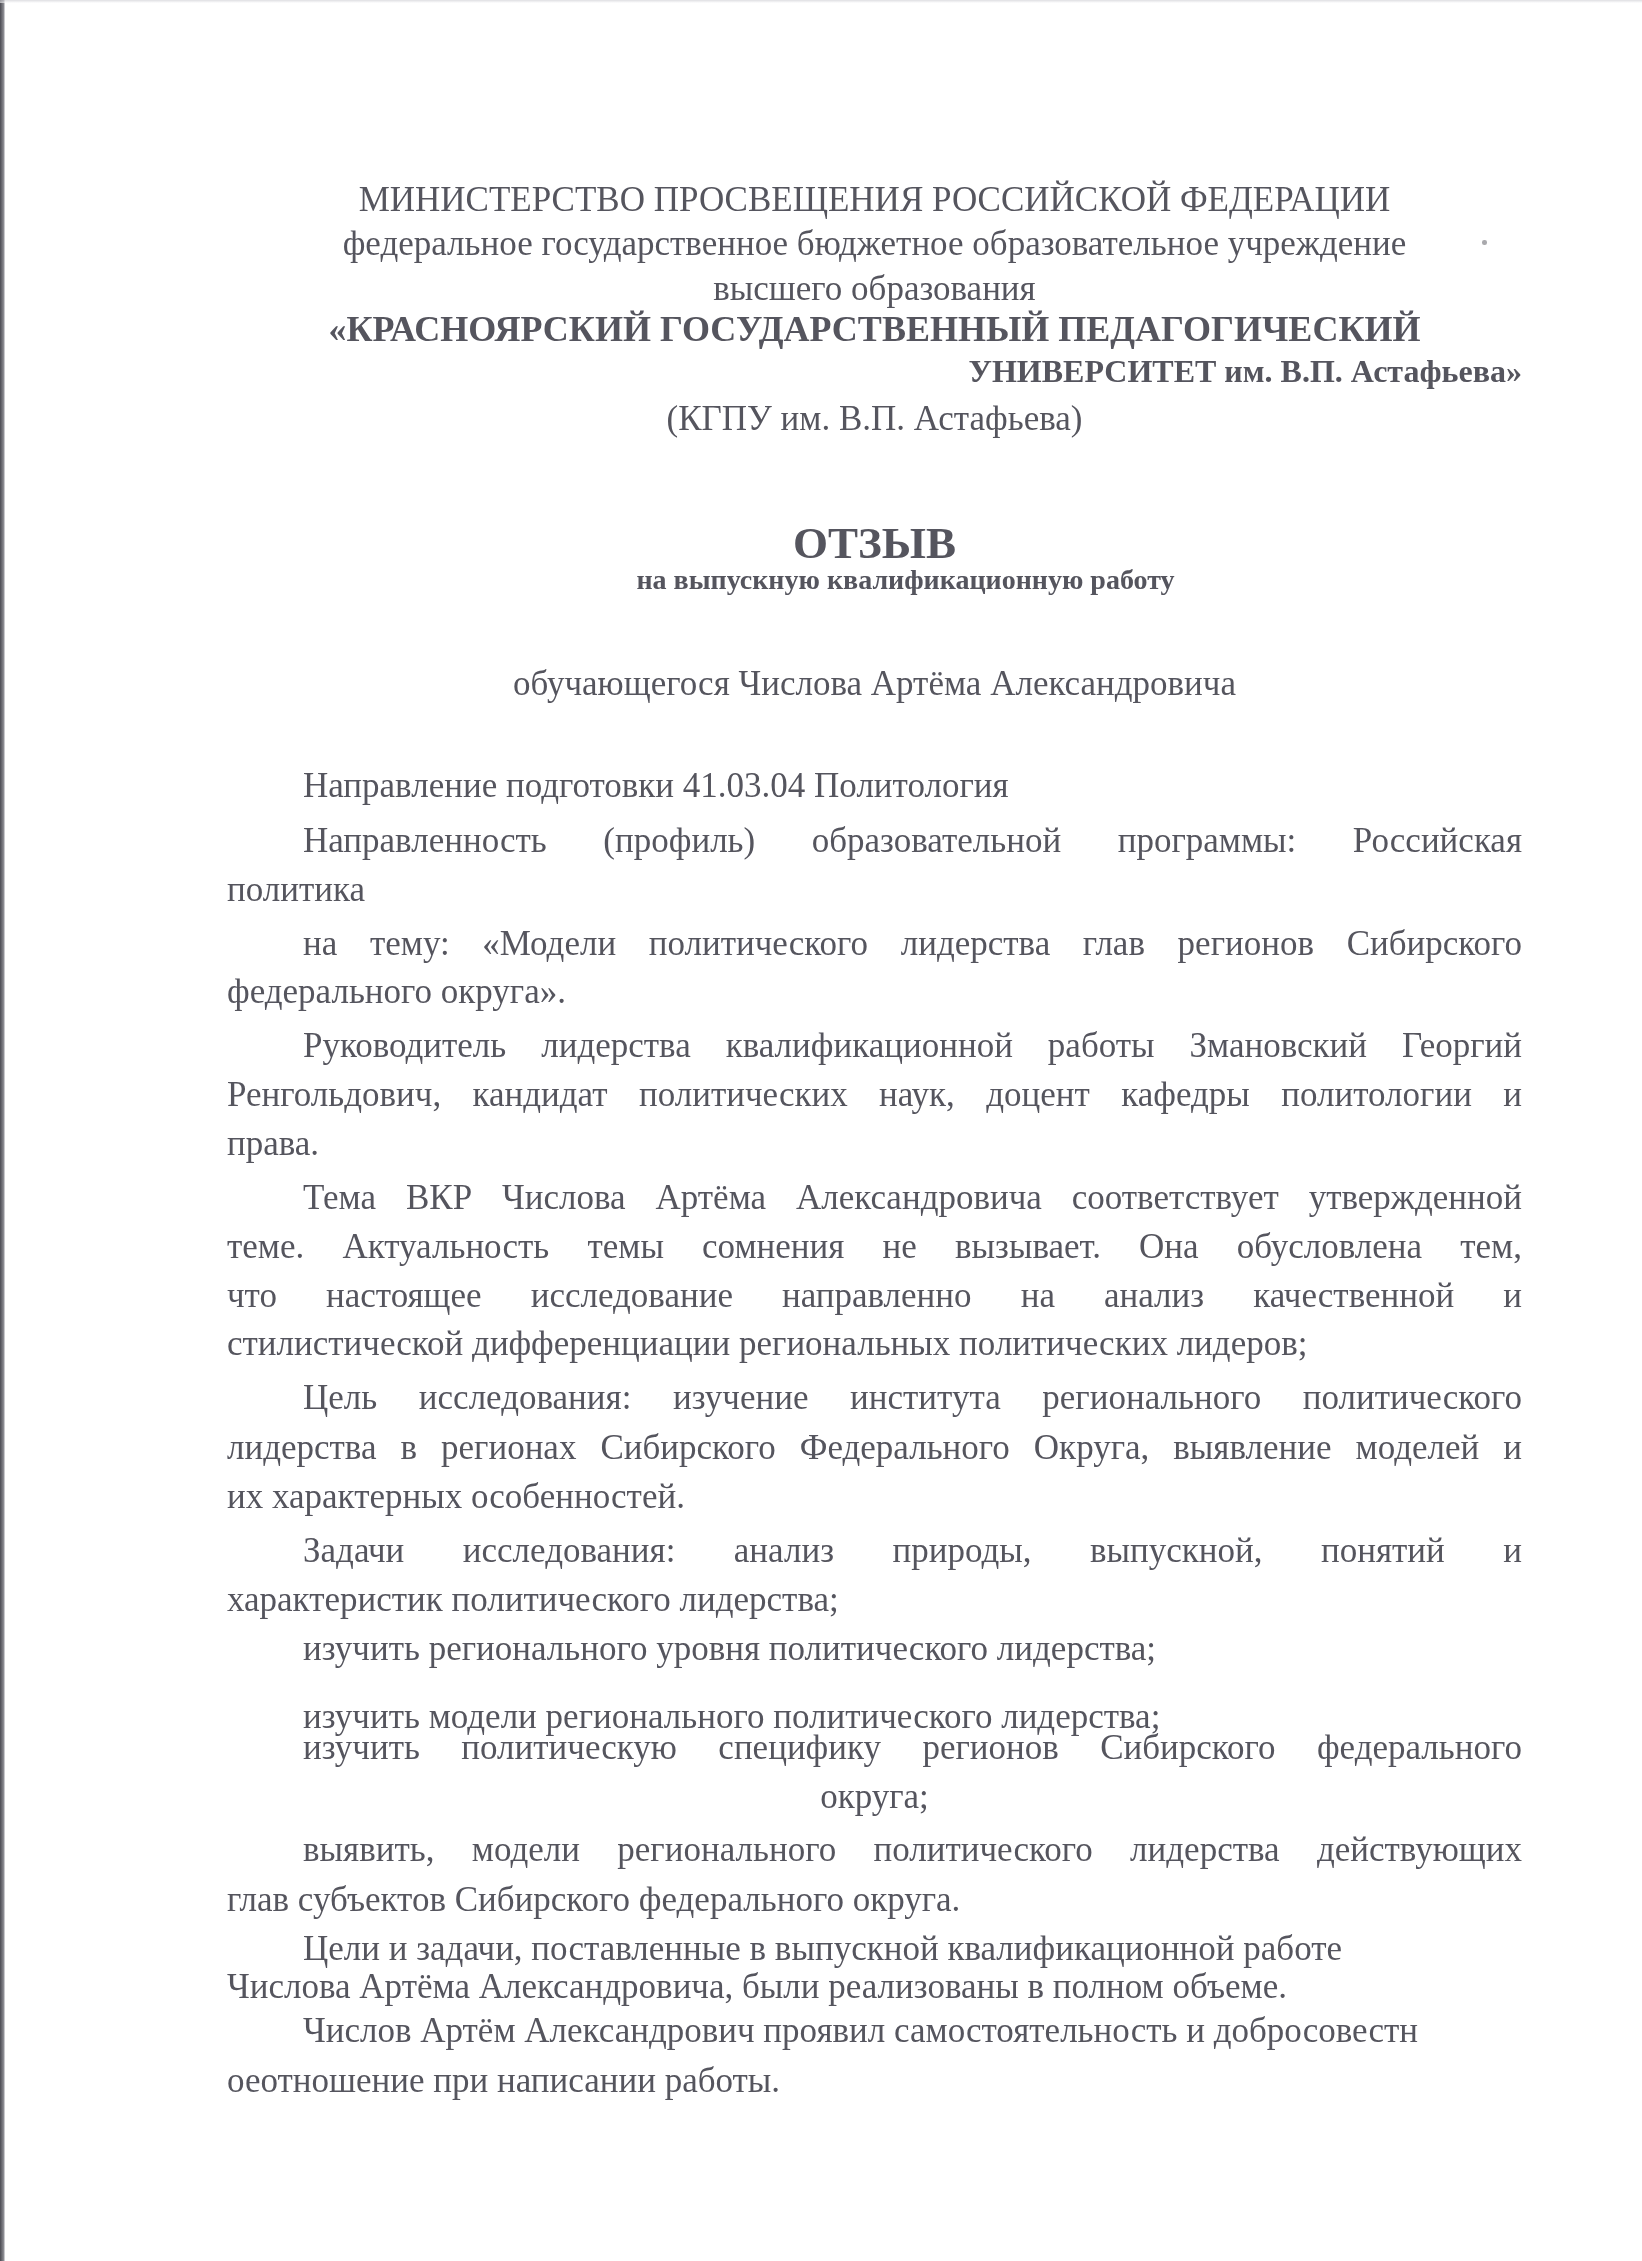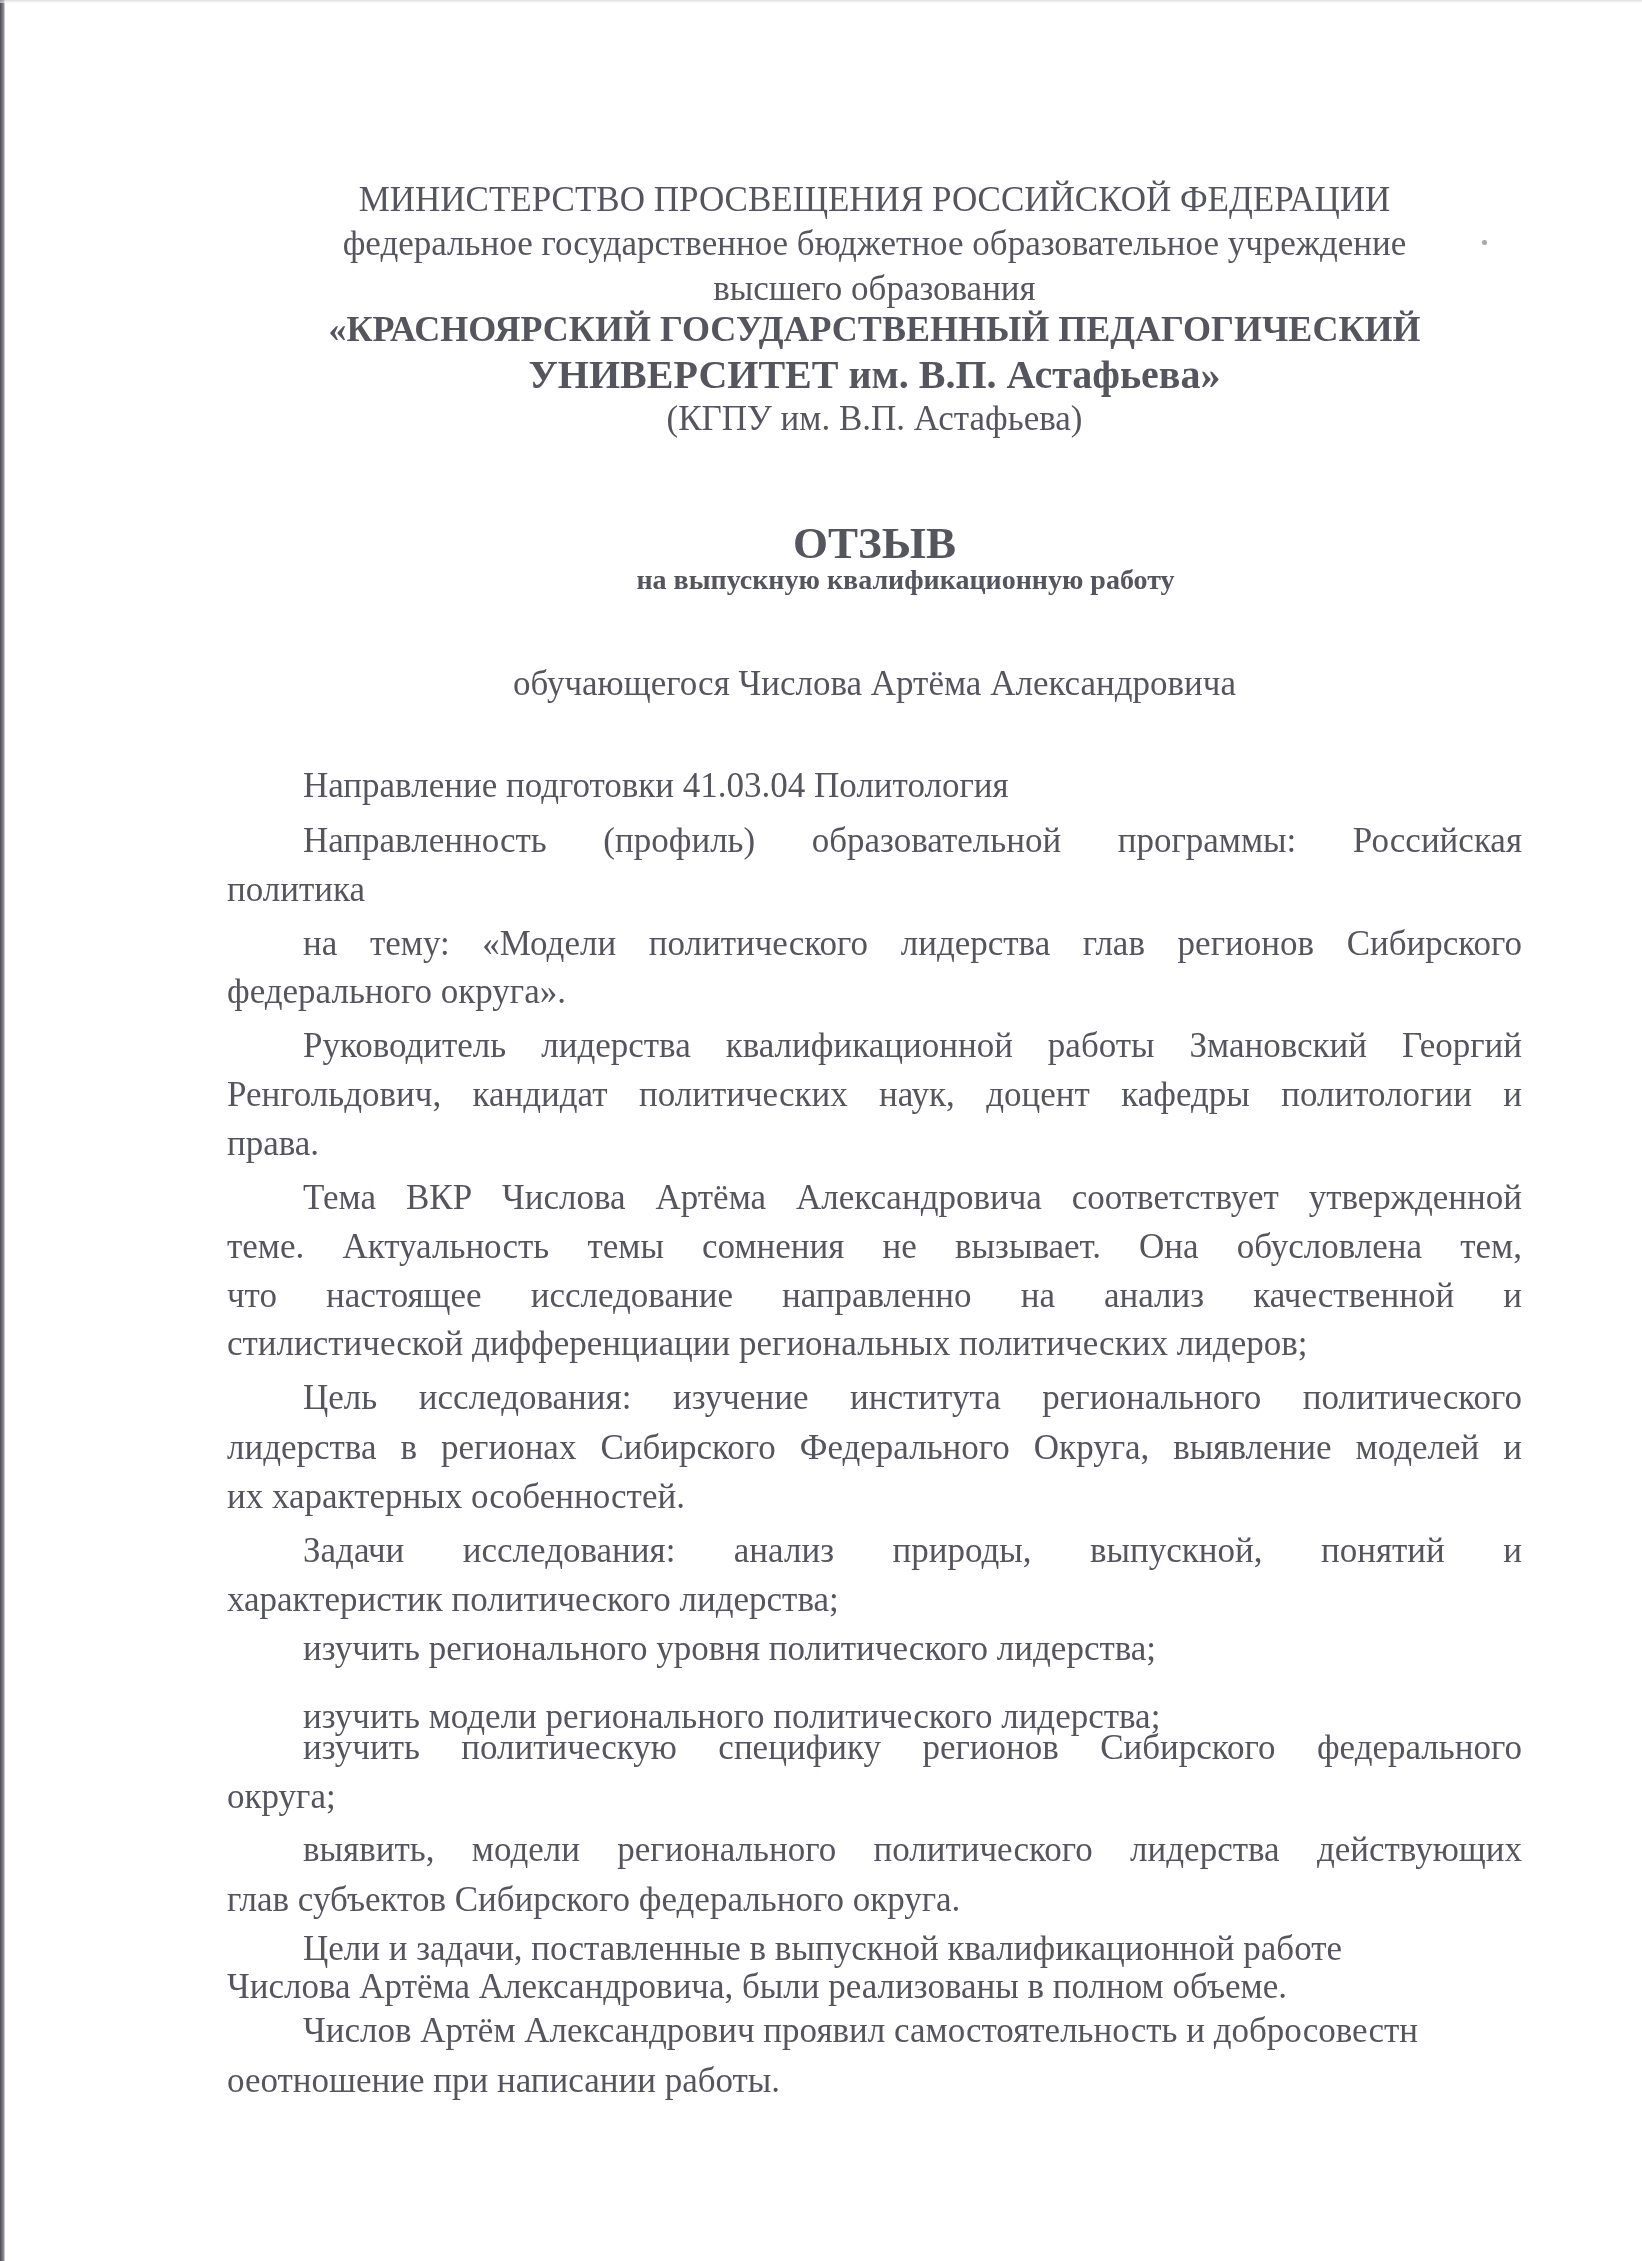--- a/index.html
+++ b/index.html
@@ -73,21 +73,21 @@
 <div class="scan-edge-left"></div>
 <div class="scan-edge-top"></div>
 <div class="speck"></div>
 
 <div class="page">
 
   <div class="hdr" style="top:182px;">МИНИСТЕРСТВО ПРОСВЕЩЕНИЯ РОССИЙСКОЙ ФЕДЕРАЦИИ</div>
   <div class="hdr" style="top:226px;">федеральное государственное бюджетное образовательное  учреждение</div>
   <div class="hdr" style="top:271px;">высшего  образования</div>
   <div class="hdr bold" style="top:311px; font-size:36px;">«КРАСНОЯРСКИЙ ГОСУДАРСТВЕННЫЙ ПЕДАГОГИЧЕСКИЙ</div>
-  <div class="hdr bold" style="top:355px; font-size:40px;">УНИВЕРСИТЕТ  им. В.П. Астафьева»</div>
+  <div class="hdr bold" style="top:355px; font-size:32px;text-align:right;">УНИВЕРСИТЕТ  им. В.П. Астафьева»</div>
   <div class="hdr" style="top:401px;">(КГПУ им. В.П. Астафьева)</div>
 
   <div class="hdr bold" style="top:521px; font-size:45px;">ОТЗЫВ</div>
   <div class="hdr bold" style="top:566px; font-size:28px; padding-left:62px; box-sizing:border-box;">на выпускную квалификационную работу</div>
 
   <div class="hdr" style="top:666px;">обучающегося  Числова Артёма Александровича</div>
 
   <div id="body-lines">
       <div class="body-line indent" style="top: 768px;">Направление подготовки 41.03.04 Политология</div>
       <div class="body-line indent justify" style="top: 823px;">Направленность  (профиль)  образовательной  программы:  Российская</div>
@@ -102,21 +102,21 @@
       <div class="body-line justify" style="top: 1278px;">что настоящее исследование направленно на       анализ       качественной       и</div>
       <div class="body-line" style="top: 1326px;">стилистической дифференциации региональных политических лидеров;</div>
       <div class="body-line indent justify" style="top: 1380px;">Цель  исследования:  изучение  института  регионального  политического</div>
       <div class="body-line justify" style="top: 1430px;">лидерства в регионах Сибирского Федерального Округа, выявление моделей и</div>
       <div class="body-line" style="top: 1479px;">их характерных особенностей.</div>
       <div class="body-line indent justify" style="top: 1533px;">Задачи     исследования:     анализ     природы,     выпускной,     понятий     и</div>
       <div class="body-line" style="top: 1582px;">характеристик политического лидерства;</div>
       <div class="body-line indent" style="top: 1631px;">изучить регионального уровня политического лидерства;</div>
       <div class="body-line indent" style="top: 1699px;">изучить модели регионального политического лидерства;</div>
       <div class="body-line indent justify" style="top: 1730px;">изучить  политическую  специфику  регионов  Сибирского  федерального</div>
-      <div class="body-line" style="top: 1779px;">округа;</div>
+      <div class="body-line" style="top: 1779px; text-align: center;">округа;</div>
       <div class="body-line indent justify" style="top: 1832px;">выявить,  модели  регионального  политического  лидерства   действующих</div>
       <div class="body-line" style="top: 1882px;">глав субъектов Сибирского федерального округа.</div>
       <div class="body-line indent" style="top: 1931px;">Цели и задачи, поставленные в выпускной квалификационной работе</div>
       <div class="body-line" style="top: 1969px;">Числова Артёма Александровича, были реализованы в полном объеме.</div>
       <div class="body-line indent" style="top: 2013px;">Числов Артём Александрович проявил самостоятельность и добросовестн</div>
       <div class="body-line" style="top: 2063px;">оеотношение  при   написании  работы.</div>
     </div>
 </div>
 
 

